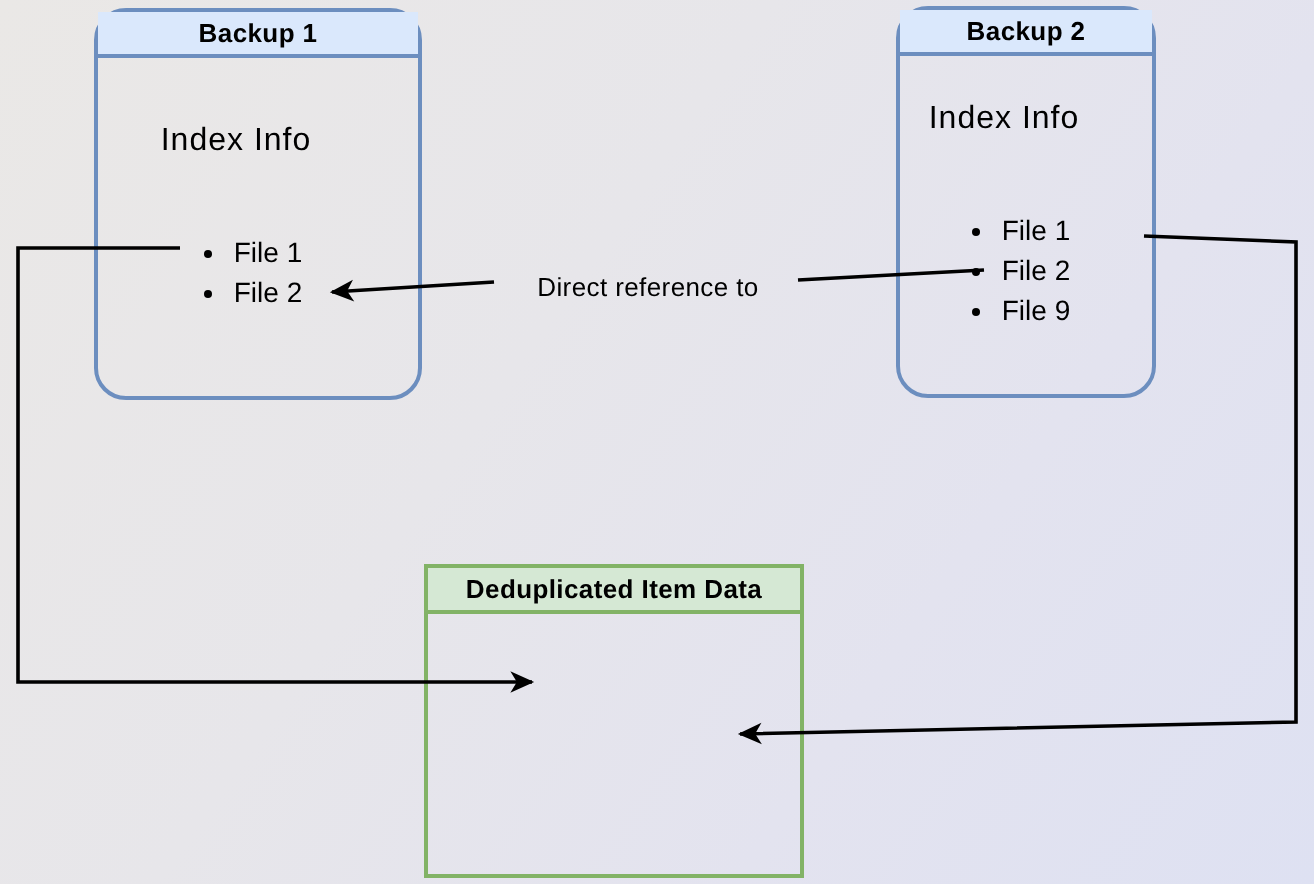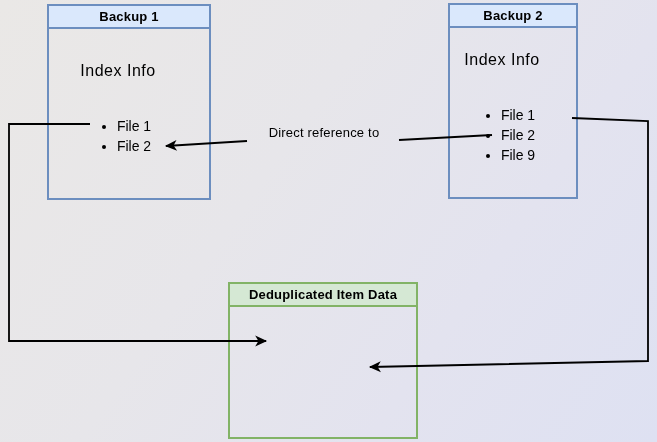--- a/index.html
+++ b/index.html
@@ -25,28 +25,28 @@
     display:flex;align-items:center;justify-content:center;
     font-weight:bold;font-size:13px;
     letter-spacing:0.2px;
   }
   .box-body{
     flex:1;
     display:flex;flex-direction:column;
     align-items:center;justify-content:center;
     font-size:14px;
   }
-  .blue{border-color:#6c8ebf;}
+  .blue{border-color:#6c8ebf;border-radius:16px;}
   .blue .box-header{background:#dae8fc;border-bottom-color:#6c8ebf;}
   .green{border-color:#82b366;}
   .green .box-header{background:#d5e8d4;border-bottom-color:#82b366;}
 
   #backup1{left:47px;top:4px;width:164px;height:196px;}
   #backup2{left:448px;top:3px;width:130px;height:196px;}
-  #dedup{left:228px;top:282px;width:190px;height:157px;}
+  #dedup{left:212px;top:282px;width:190px;height:157px;}
 
   .backup .box-body{padding-bottom:10px;}
   .index-label{
     font-size:16px;letter-spacing:0.5px;
     margin-bottom:36px;
     transform:translateX(-11px);
   }
   .file-list{
     margin:0;padding-left:18px;
     list-style:disc;
@@ -58,21 +58,21 @@
   #dedup .file-list{transform:translateX(-12px);}
 
   .wires{
     position:absolute;left:0;top:0;width:657px;height:442px;
     z-index:5;pointer-events:none;
   }
   .wire{stroke:#000;stroke-width:1.8;fill:none;}
 
   .edge-label{
     position:absolute;
-    left:243px;top:125px;width:162px;
+    left:243px;top:136px;width:162px;
     text-align:center;
     font-size:13px;line-height:16px;
     letter-spacing:0.2px;
     z-index:6;
   }
 </style>
 </head>
 <body>
 
 <div class="stage">

